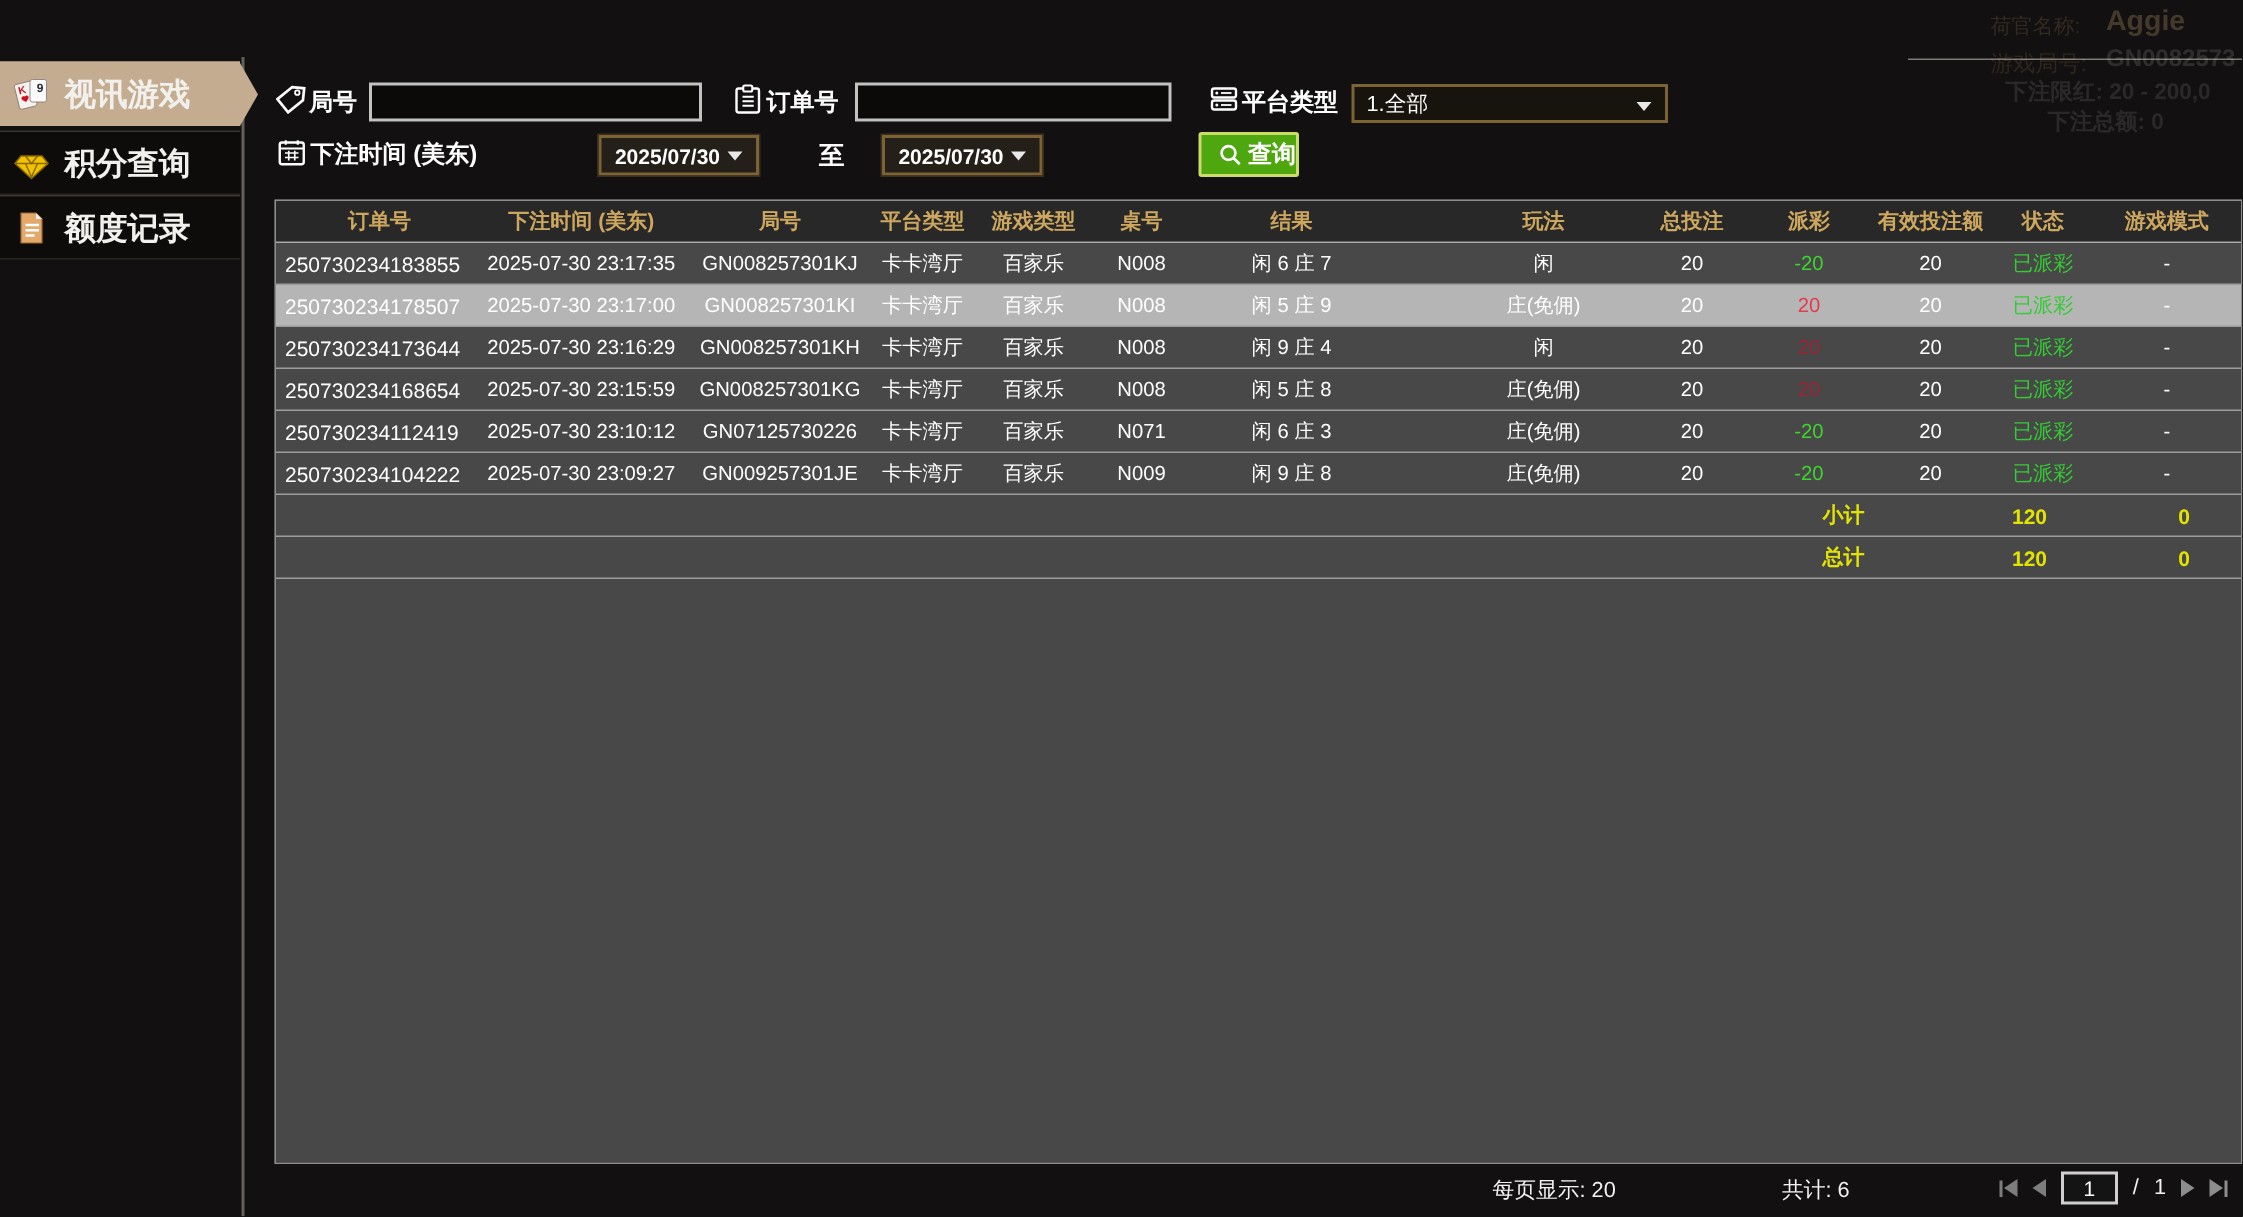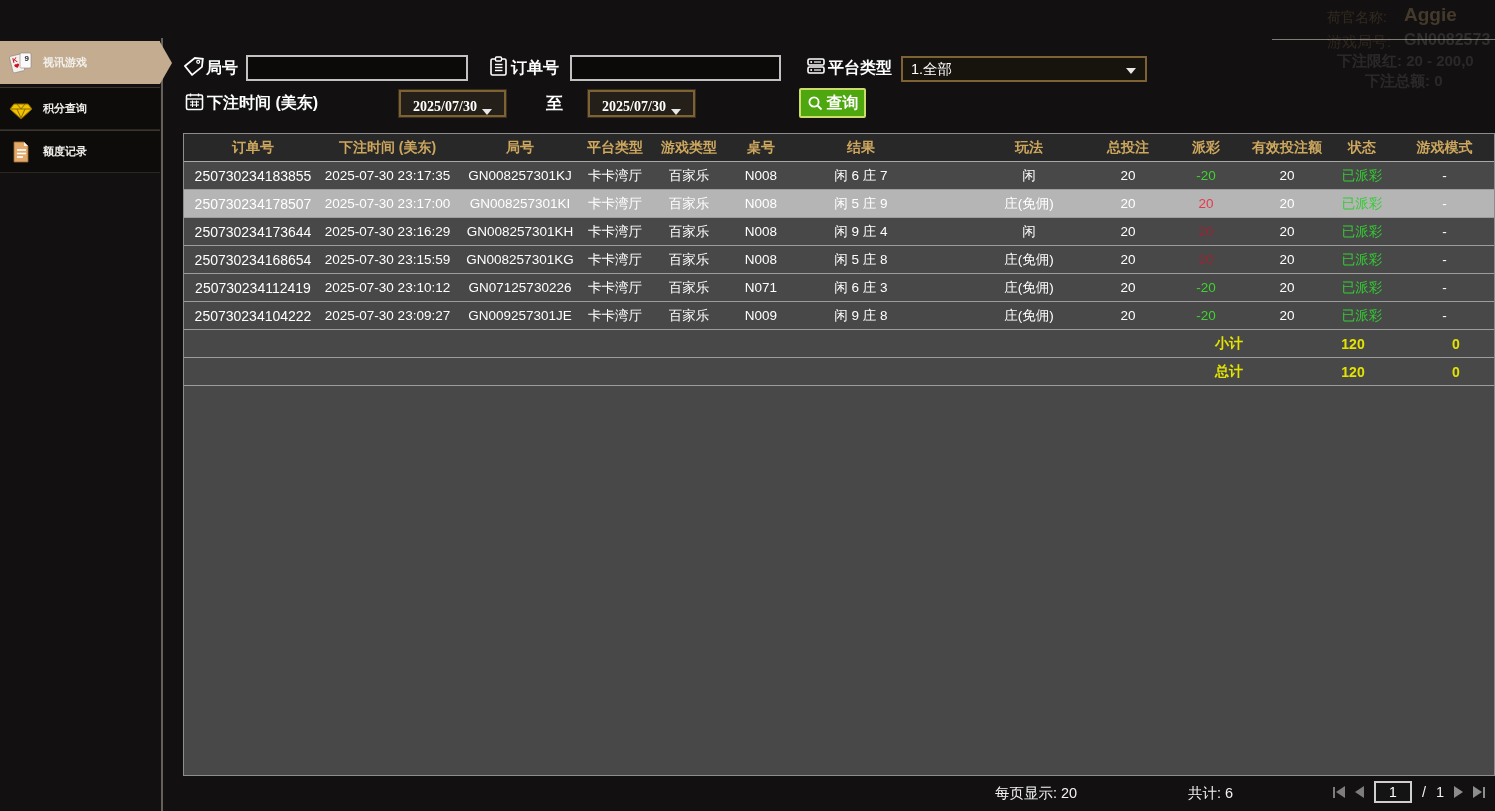--- a/index.html
+++ b/index.html
@@ -12,45 +12,45 @@
   
   .remnant { position:absolute; white-space:nowrap; pointer-events:none; }
   .rem-line { position:absolute; left:1272px; top:39px; width:223px; height:1px; background:rgba(215,210,200,.55); }
   .sidebar-edge { position:absolute; left:161px; top:38px; width:2px; height:773px; background:rgba(205,196,180,.45); }
   
   .titlebar { position:absolute; left:0; top:0; width:1495px; height:38px; background:#161412; }
   .title { position:absolute; left:15px; top:7px; font-size:20px; font-weight:bold; color:#fdfdfd; letter-spacing:1px; }
   .close-btn { position:absolute; right:8px; top:8px; width:24px; height:24px; color:#fff; font-size:21px; line-height:22px; text-align:center; cursor:pointer; }
   
   .sidebar-item { position:absolute; left:0; width:160px; height:43px; display:flex; align-items:center; gap:9px; padding-left:8px; background:#0e0c0a; border-top:1px solid #3a352e; border-bottom:1px solid #2a2622; cursor:pointer; z-index:5;}
-  .sidebar-item .lbl { font-size:11px; font-weight:bold; color:#f2f0ec; }
+  .sidebar-item .lbl { font-size:21px; font-weight:bold; color:#f2f0ec; }
   .sidebar-item.active { background:#c3ac90; border-color:#c3ac90; }
   .sidebar-item.active::after { content:""; position:absolute; right:-12px; top:50%; margin-top:-21px;
     border-top:21px solid transparent; border-bottom:21px solid transparent; border-left:12px solid #c3ac90; }
   .si-1 { top:41px; } .si-2 { top:87px; } .si-3 { top:130px; }
   .icon-box { width:26px; height:26px; display:flex; align-items:center; justify-content:center; }
   
   .flabel { position:absolute; font-size:16px; font-weight:bold; color:#fff; white-space:nowrap; }
   .ficon { position:absolute; width:20px; height:20px; }
   .txt-input { position:absolute; height:26px; background:#0b0a09; border:2px solid #c2c2c2; color:#fff; font-size:14px; padding:0 6px; outline:none; font-family:"Liberation Sans",sans-serif;}
-  .select-box { position:absolute; left:901px; top:56px; width:246px; height:26px; background:#17130d; border:2px solid #7d6234; display:flex; align-items:center; cursor:pointer; }
+  .select-box { position:absolute; left:901px; top:56px; width:211px; height:26px; background:#17130d; border:2px solid #7d6234; display:flex; align-items:center; cursor:pointer; }
   .select-box .val { font-size:14.5px; color:#fff; padding-left:8px; }
   .select-box .caret { position:absolute; right:9px; top:10px; width:0; height:0; border-left:5px solid transparent; border-right:5px solid transparent; border-top:6px solid #e8e8e8; }
-  .date-box { position:absolute; top:90px; width:107px; height:27px; background:#241f18; border:2px solid #7d6234; outline:1px solid #3a2f1e; display:flex; align-items:flex-end; justify-content:center; gap:5px; cursor:pointer;font-family:Liberation Serif, serif; }
+  .date-box { position:absolute; top:90px; width:107px; height:27px; background:#241f18; border:2px solid #7d6234; outline:1px solid #3a2f1e; display:flex; align-items:center; justify-content:center; gap:5px; cursor:pointer; }
   .date-box .val { font-size:14px; font-weight:bold; color:#fff; }
   .date-box .caret { width:0; height:0; border-left:5px solid transparent; border-right:5px solid transparent; border-top:6px solid #e8e8e8; }
-  .query-btn { position:absolute; left:799px; top:88px; width:67px; height:30px; background:#4ea70e; border:2px solid #ccdc69; border-radius:2px; display:flex; align-items:center; justify-content:center; gap:3px; cursor:pointer; }
+  .query-btn { position:absolute; left:799px; top:88px; width:67px; height:30px; background:#4ea70e; border:2px solid #ccdc69; border-radius:2px; display:flex; align-items:center; justify-content:flex-end; gap:3px; cursor:pointer; }
   .query-btn .qlbl { font-size:16px; font-weight:bold; color:#fff; }
   
   .btable { position:absolute; left:183px; top:133px; width:1312px; height:643px; border:1px solid #8d8d8d; background:#484848; }
   .trow { display:grid; grid-template-columns:132px 143px 122px 68px 80px 64px 136px 40px 120px 78px 78px 84px 66px 99px; height:28px; border-bottom:1px solid #9d9d9d; align-items:center; }
   .thead { background:#282828; border-bottom:1px solid #a8a8a8; }
   .thead .cell { color:#cda75e; font-weight:bold; font-size:14px; }
   .cell { text-align:center; font-size:13.5px; color:#fff; white-space:nowrap; overflow:hidden; }
-  .cell.c-order { text-align:center; padding-left:6px; font-size:14px; }
+  .cell.c-order { text-align:left; padding-left:6px; font-size:14px; }
   .trow.data { background:#484848; cursor:pointer; }
   .trow.data.selected { background:#b5b5b5; }
   .trow.sumrow { background:#484848;gap:25px; }
   .sumrow .cell { color:#e3e300; font-weight:bold; font-size:14px; }
   .status-paid { color:#33cc33; }
   .play-btn { width:17px; height:17px; border-radius:50%; background:radial-gradient(circle at 35% 30%, #ff5a52, #d41414 70%); margin:0 auto; position:relative; cursor:pointer; box-shadow:0 0 2px rgba(0,0,0,.6); }
   .play-btn::after { content:""; position:absolute; left:6.5px; top:4.5px; border-top:4px solid transparent; border-bottom:4px solid transparent; border-left:6px solid #fff; }
   .filler { position:absolute; left:0; right:0; top:253px; bottom:0; background:#484848; }
   
   .footer-text { position:absolute; font-size:14.5px; color:#f2f2f2; white-space:nowrap; }

